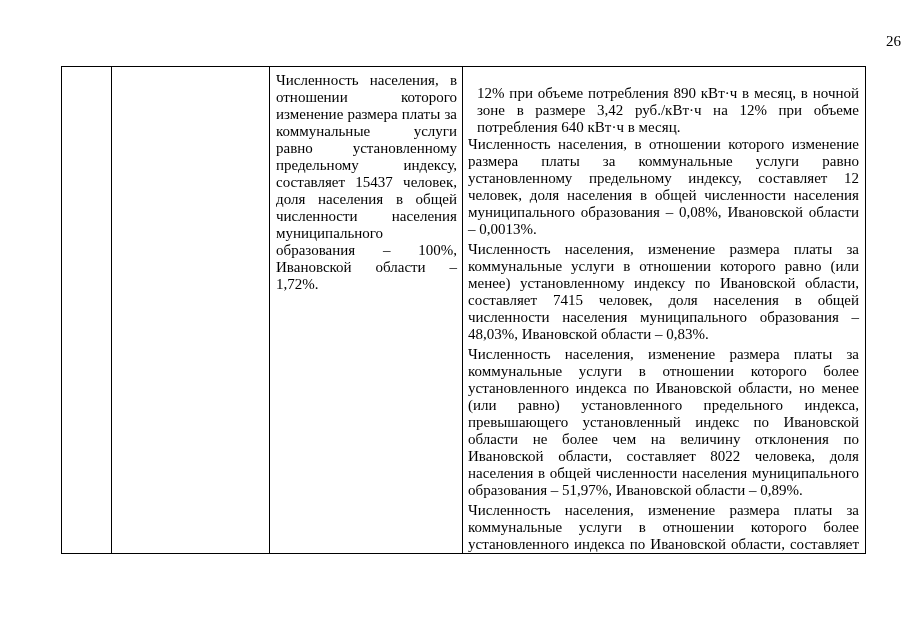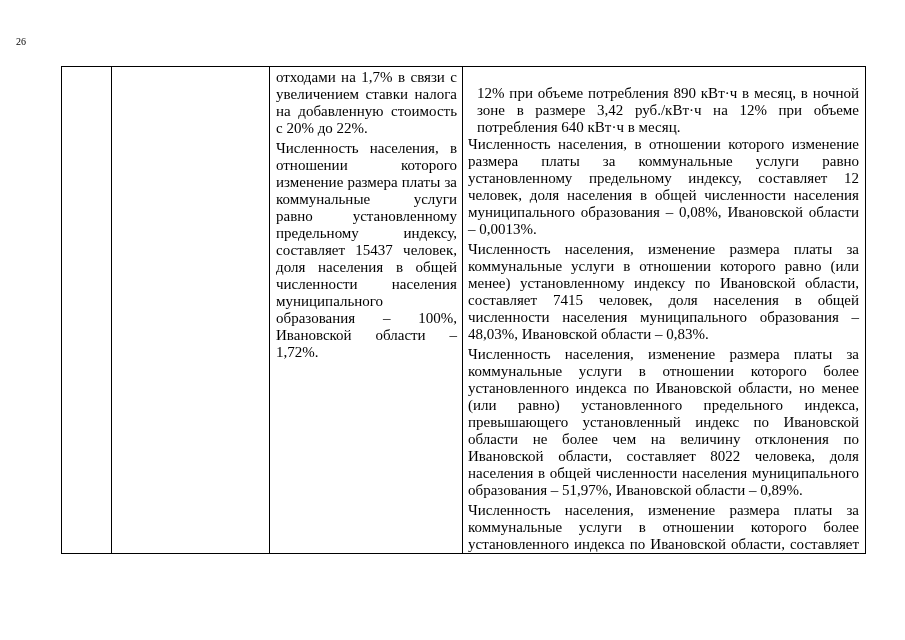--- a/index.html
+++ b/index.html
@@ -13,24 +13,24 @@
     height: 640px;
     background: #ffffff;
     color: #000000;
     font-family: "Liberation Serif", "DejaVu Serif", serif;
     overflow: hidden;
   }
   .page-number {
     position: absolute;
     top: 33px;
     left: 0;
-    right: 16px;
+    right: 4px;
     margin-left: 16px;      
-    text-align: left;
-    font-size: 10px;
+    text-align: right;
+    font-size: 15px;
     line-height: 17px;
   }
   .doc-table {
     position: absolute;
     left: 61px;
     top: 66px;
     width: 805px;
     height: 488px;
     box-sizing: border-box;
     border: 1px solid #000000;
@@ -66,21 +66,20 @@
 
   <div class="page-number">26</div>
 
   <div class="doc-table">
 
     <div class="cell c1"></div>
 
     <div class="cell c2"></div>
 
     <div class="cell c3">
-      <p class="para">отходами на 1,7% в связи с увеличением ставки налога на добавленную стоимость с 20% до 22%.</p>
       <p class="para para-gap">Численность населения, в отношении которого изменение размера платы за коммунальные услуги равно установленному предельному индексу, составляет 15437 человек, доля населения в общей численности населения муниципального образования – 100%, Ивановской области – 1,72%.</p>
     </div>
 
     <div class="cell c4">
       <p class="para cont-indent">12% при объеме потребления 890 кВт·ч в месяц, в ночной зоне в размере 3,42 руб./кВт·ч на 12% при объеме потребления 640 кВт·ч в месяц.</p>
       <p class="para">Численность населения, в отношении которого изменение размера платы за коммунальные услуги равно установленному предельному индексу, составляет 12 человек, доля населения в общей численности населения муниципального образования – 0,08%, Ивановской области – 0,0013%.</p>
       <p class="para para-gap">Численность населения, изменение размера платы за коммунальные услуги в отношении которого равно (или менее) установленному индексу по Ивановской области, составляет 7415 человек, доля населения в общей численности населения муниципального образования – 48,03%, Ивановской области – 0,83%.</p>
       <p class="para para-gap">Численность населения, изменение размера платы за коммунальные услуги в отношении которого более установленного индекса по Ивановской области, но менее (или равно) установленного предельного индекса, превышающего установленный индекс по Ивановской области не более чем на величину отклонения по Ивановской области, составляет 8022 человека, доля населения в общей численности населения муниципального образования – 51,97%, Ивановской области – 0,89%.</p>
       <p class="para para-gap">Численность населения, изменение размера платы за коммунальные услуги в отношении которого более установленного индекса по Ивановской области, составляет 8022 человека, доля населения в общей численности</p>
     </div>

